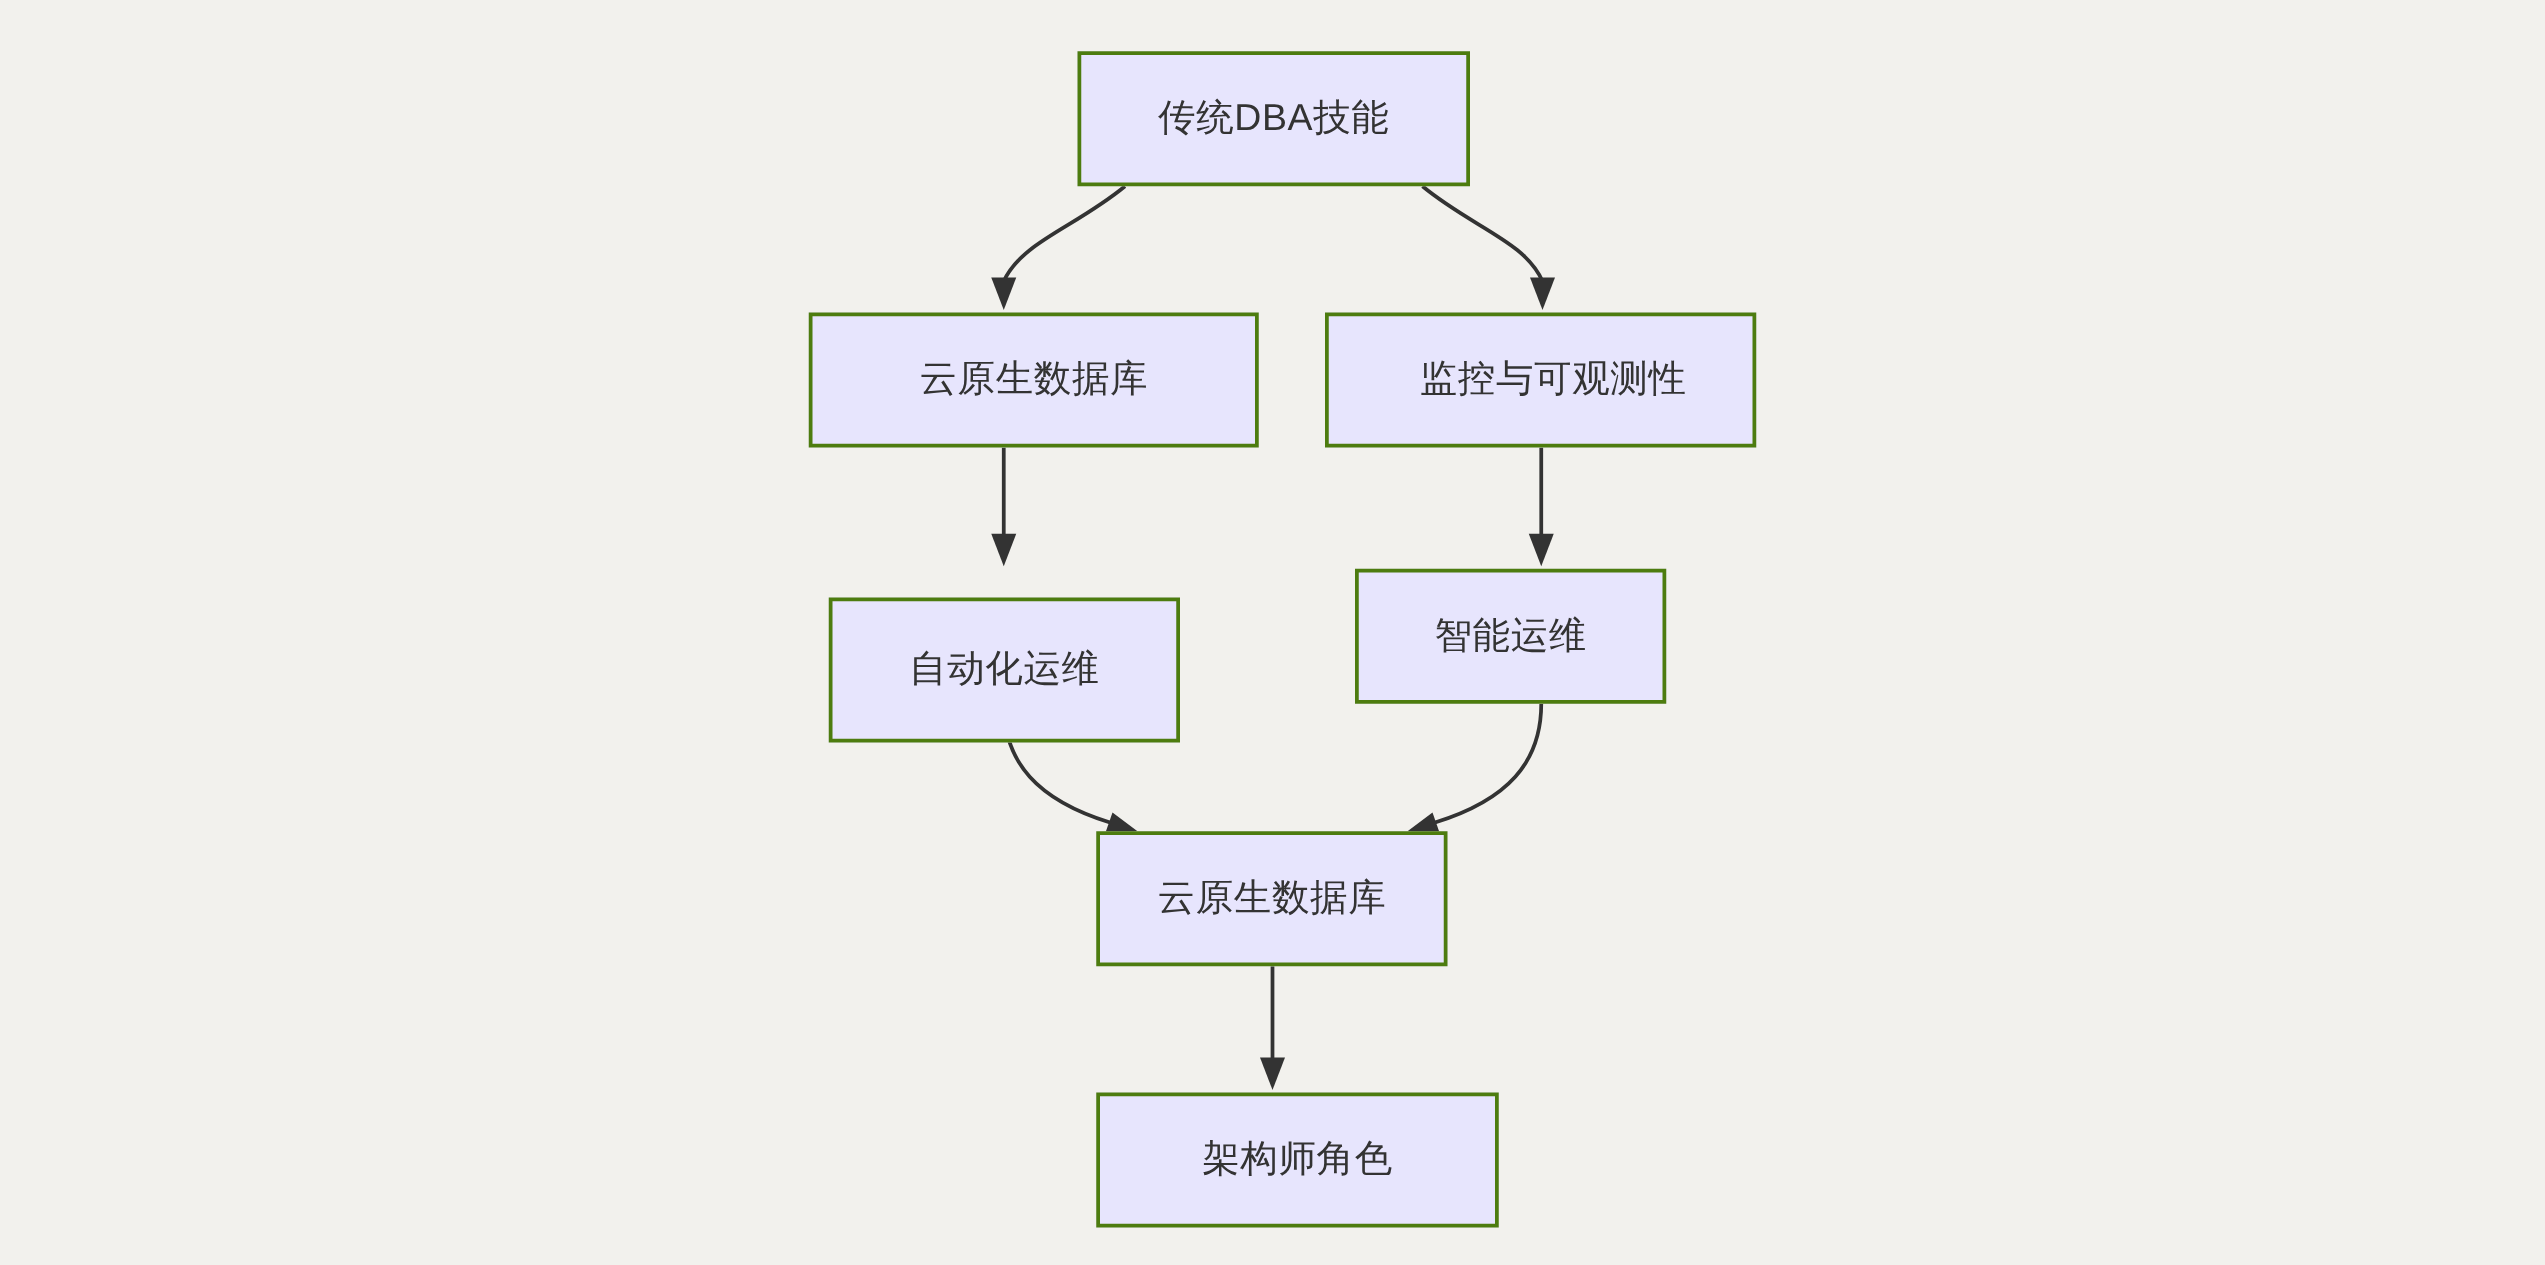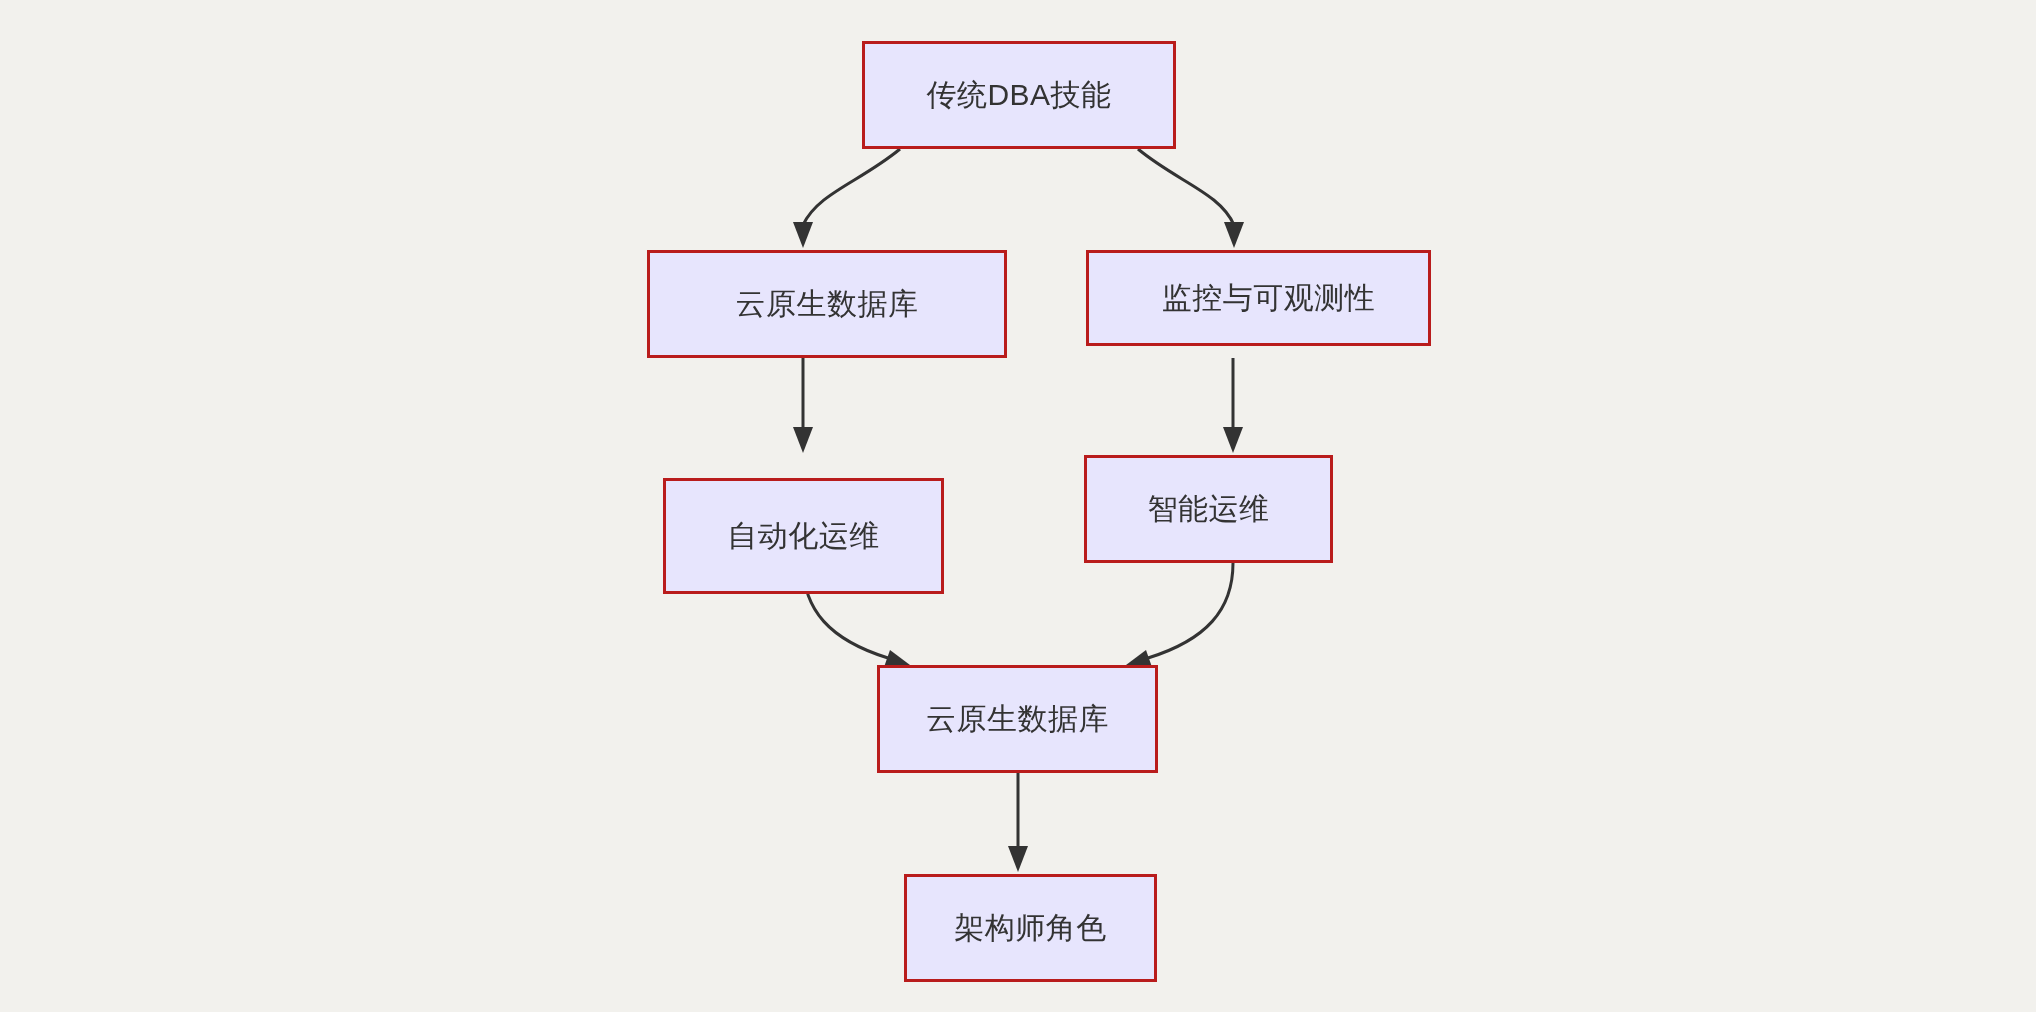--- a/index.html
+++ b/index.html
@@ -24,21 +24,21 @@
     left: 0;
     top: 0;
     width: 2036px;
     height: 1012px;
     pointer-events: none;
   }
   .node {
     position: absolute;
     box-sizing: border-box;
     background: #e7e5fd;
-    border: 3px solid #b91c1c;
+    border: 3px solid #4d7c0f;
     border-radius: 0;
     display: flex;
     align-items: center;
     justify-content: center;
     z-index: 2;
   }
   .node-label {
     font-size: 30px;
     line-height: 1.2;
     color: #333333;
@@ -101,33 +101,33 @@
   </svg>
 
   <div class="node" style="left:862px; top:41px; width:314px; height:108px;">
     <span class="node-label">传统DBA技能</span>
   </div>
 
   <div class="node" style="left:647px; top:250px; width:360px; height:108px;">
     <span class="node-label">云原生数据库</span>
   </div>
 
-  <div class="node" style="left:1086px; top:250px; width:345px; height:96px;padding-left:20px;">
+  <div class="node" style="left:1060px; top:250px; width:345px; height:108px;padding-left:20px;">
     <span class="node-label">监控与可观测性</span>
   </div>
 
   <div class="node" style="left:663px; top:478px; width:281px; height:116px;">
     <span class="node-label">自动化运维</span>
   </div>
 
   <div class="node" style="left:1084px; top:455px; width:249px; height:108px;">
     <span class="node-label">智能运维</span>
   </div>
 
   <div class="node" style="left:877px; top:665px; width:281px; height:108px;">
     <span class="node-label">云原生数据库</span>
   </div>
 
-  <div class="node" style="left:877px; top:874px; width:253px; height:108px;margin-left:27px;">
+  <div class="node" style="left:877px; top:874px; width:322px; height:108px;">
     <span class="node-label">架构师角色</span>
   </div>
 
 </div>
 
 </body></html>

